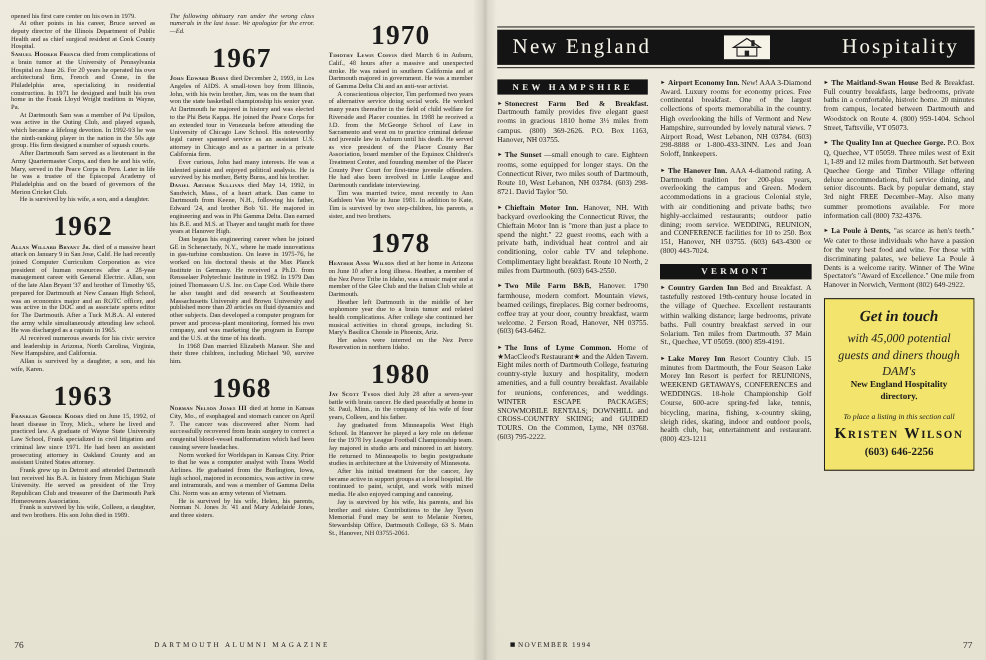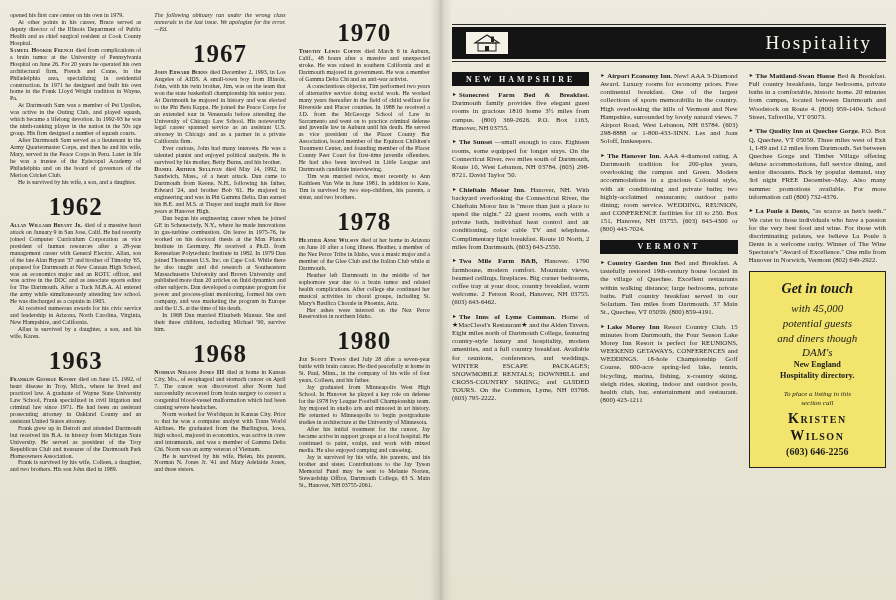--- a/index.html
+++ b/index.html
@@ -27,21 +27,21 @@
   .banner-wrap{margin-top:12px;border-top:1px solid #2a2a2a;border-bottom:1px solid #2a2a2a;padding:2px 0;}
   .banner{background:#141414;display:flex;align-items:center;justify-content:space-between;padding:3px 14px;height:26px;}
   .banner-text{color:#f7f4ea;font-size:19px;letter-spacing:2px;white-space:nowrap;}
   .banner-house{display:flex;align-items:center;}
   .dir-cols{display:flex;gap:11px;margin-top:10px;height:430px;overflow:hidden;}
   .dir-col{flex:1;min-width:0;font-size:6.8px;line-height:1.2;text-align:justify;overflow:hidden;}
   .state-bar{background:#141414;color:#f5f4ee;text-align:center;font-size:8px;letter-spacing:3px;font-weight:bold;padding:2.5px 0 2px;margin:0 0 5px;}
   .listing{margin:0 0 6.5px;}
   .bullet{font-size:5px;vertical-align:1px;margin-right:2px;}
   .listing-name{font-weight:bold;}
-  .ad-box{border:1.5px solid #222;background:#f2e46c;text-align:center;padding:10px 24px 9px;margin-top:2px;}
+  .ad-box{border:1.5px solid #222;background:#f2e46c;text-align:center;padding:10px 7px 9px;margin-top:2px;}
   .ad-title{font-style:italic;font-weight:bold;font-size:14px;line-height:1;}
   .ad-body{font-style:italic;font-size:11px;line-height:1.35;margin-top:5px;}
   .ad-body2{font-weight:bold;font-size:8.2px;line-height:1.3;}
   .ad-note{font-style:italic;font-size:7px;margin-top:8px;line-height:1.3;}
   .ad-contact{font-variant:small-caps;letter-spacing:1.5px;font-size:14px;margin-top:3px;font-weight:bold;}
   .ad-phone{font-weight:bold;font-size:10px;margin-top:2px;}
 
   
   .footer-left{position:absolute;left:10px;bottom:9px;width:420px;height:12px;}
   .footer-left .pg{position:absolute;left:3px;bottom:0;font-size:8.5px;}
@@ -97,26 +97,31 @@
           <p class="para">Heather left Dartmouth in the middle of her sophomore year due to a brain tumor and related health complications. After college she continued her musical activities in choral groups, including St. Mary's Basilica Chorale in Phoenix, Ariz.</p>
           <p class="para">Her ashes were interred on the Nez Perce Reservation in northern Idaho.</p>
           <div class="year-head">1980</div>
           <p class="para noindent"><span class="obit-name">Jay Scott Tyson </span>died July 28 after a seven-year battle with brain cancer. He died peacefully at home in St. Paul, Minn., in the company of his wife of four years, Colleen, and his father.</p>
           <p class="para">Jay graduated from Minneapolis West High School. In Hanover he played a key role on defense for the 1978 Ivy League Football Championship team. Jay majored in studio arts and minored in art history. He returned to Minneapolis to begin postgraduate studies in architecture at the University of Minnesota.</p>
           <p class="para">After his initial treatment for the cancer, Jay became active in support groups at a local hospital. He continued to paint, sculpt, and work with mixed media. He also enjoyed camping and canoeing.</p>
           <p class="para">Jay is survived by his wife, his parents, and his brother and sister. Contributions to the Jay Tyson Memorial Fund may be sent to Melanie Norten, Stewardship Office, Dartmouth College, 63 S. Main St., Hanover, NH 03755-2061.</p>
         </div>
       </div>
   </div>
+  <div class="footer-left">
+    <span class="pg">76</span>
+    <span class="mag">DARTMOUTH ALUMNI MAGAZINE</span>
+  </div>
 
   <div class="fold"></div>
 
   <div class="page-right">
     <div class="banner-wrap">
       <div class="banner">
+        <span class="banner-text">New England</span>
         <span class="banner-house">
           <svg width="42" height="22" viewBox="0 0 42 22">
             <rect x="0" y="0" width="42" height="22" fill="#f5f2e8"></rect>
             <polygon points="21,3 9,11 33,11" fill="none" stroke="#222" stroke-width="1.2"></polygon>
             <rect x="12" y="11" width="18" height="8" fill="none" stroke="#222" stroke-width="1"></rect>
             <rect x="25" y="4.5" width="3" height="5.5" fill="#222"></rect>
             <rect x="19" y="14" width="4" height="5" fill="#222"></rect>
           </svg>
         </span>
         <span class="banner-text">Hospitality</span>
@@ -146,14 +151,18 @@
             <div class="ad-title">Get in touch</div>
             <div class="ad-body">with 45,000 potential guests and diners though DAM's</div>
             <div class="ad-body2">New England Hospitality directory.</div>
             <div class="ad-note">To place a listing in this section call</div>
             <div class="ad-contact">Kristen Wilson</div>
             <div class="ad-phone">(603) 646-2256</div>
           </div>
         </div>
       </div>
   </div>
+  <div class="footer-right">
+    <span class="date"><span class="sq"></span><span>NOVEMBER 1994</span></span>
+    <span class="pg">77</span>
+  </div>
 
 </div>
 
 </body></html>

